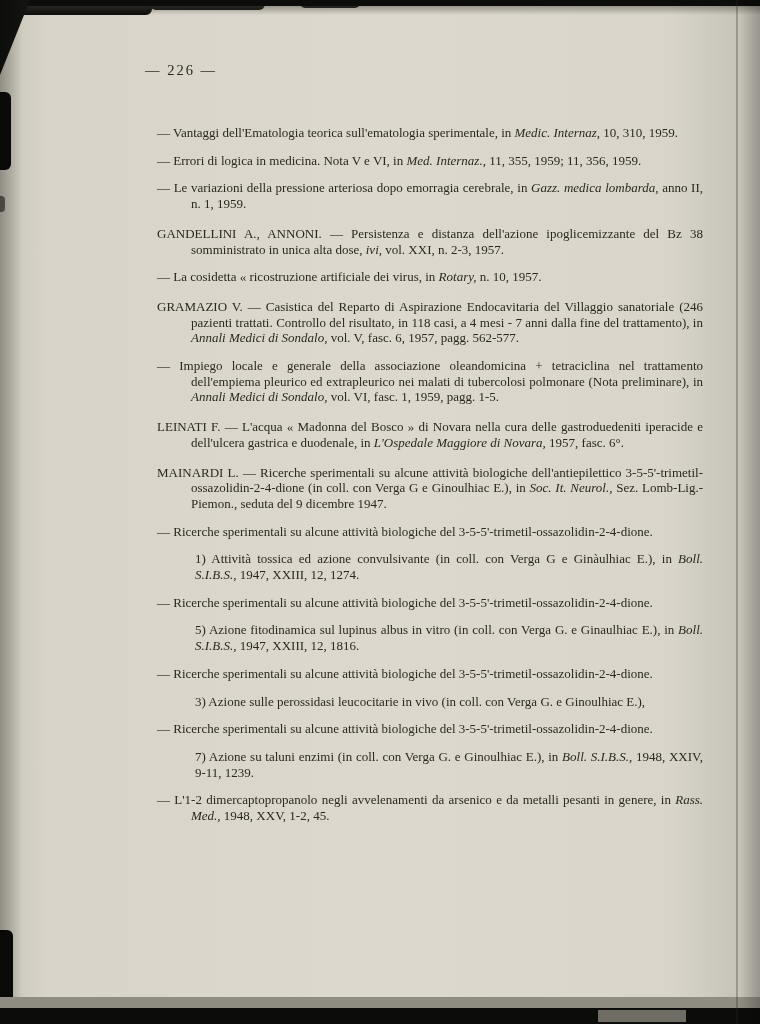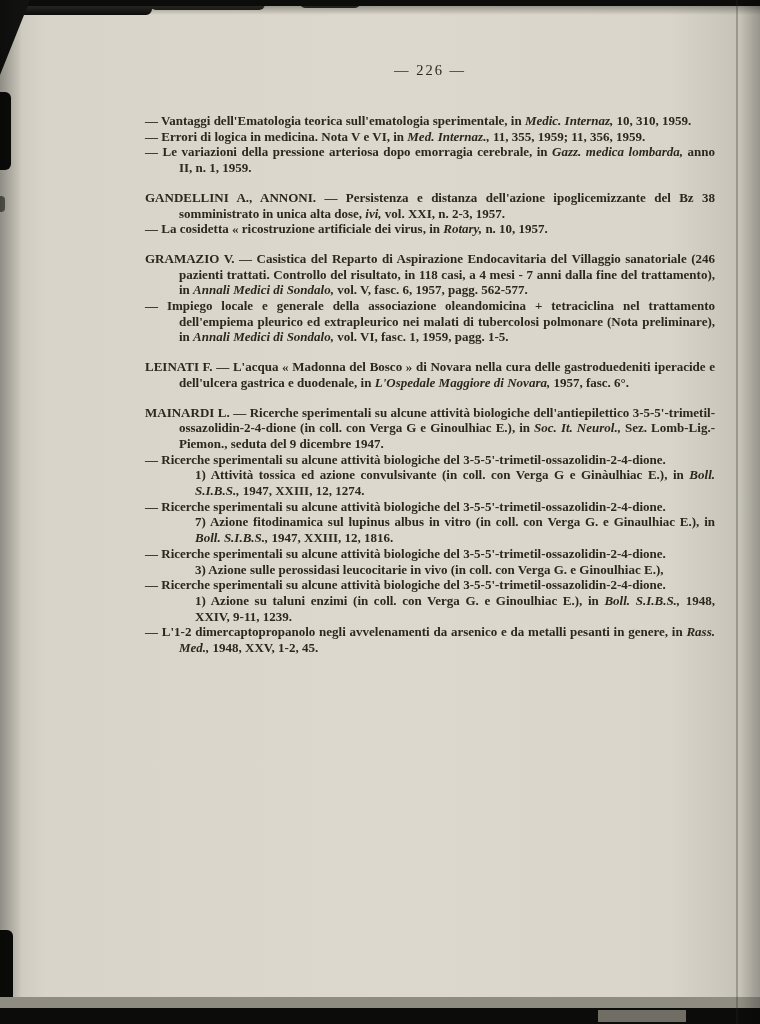--- a/index.html
+++ b/index.html
@@ -34,27 +34,27 @@
   .a-left-mark3{left:0;top:930px;width:13px;height:84px;border-radius:0 6px 6px 0;}
   .a-left-shade{left:0;top:0;width:22px;height:1024px;background:linear-gradient(to right,rgba(0,0,0,.28),rgba(0,0,0,0));}
   .a-bottom-gray{left:0;top:997px;width:760px;height:12px;background:#8f8c82;}
   .a-bottom-bar{left:0;top:1008px;width:760px;height:16px;}
   .a-bottom-patch{left:598px;top:1010px;width:88px;height:12px;background:#6f6d64;}
   .a-right-line{left:736px;top:0;width:2px;height:1024px;background:rgba(42,40,34,.28);}
   .a-right-shade{left:740px;top:0;width:20px;height:1024px;background:linear-gradient(to right,rgba(0,0,0,0),rgba(0,0,0,.22));}
   
   .page-number{
     position:absolute;left:145px;width:570px;top:62px;
-    text-align:center;font-size:14.5px;letter-spacing:2px;color:var(--ink);
+    font-size:14.5px;letter-spacing:2px;color:var(--ink);
   }
   .textblock{
     position:absolute;left:145px;top:113px;width:570px;
     font-size:13px;line-height:15.7px;color:var(--ink);
   }
-  .entry p{margin:0;text-align:justify;font-weight:bold;}
+  .entry p{margin:12px;text-align:justify;}
   .entry p.hang{padding-left:34px;text-indent:-34px;}
   .entry p.sub{margin-left:50px;}
   .group-start{margin-top:14px;}
   .it{font-style:italic;}
 </style>
 </head>
 <body>
 
 <div class="scan">
 
@@ -87,29 +87,29 @@
       </div>
       <div class="entry group-start">
         <p class="hang"><span>MAINARDI L. — Ricerche sperimentali su alcune attività biologiche dell'antiepilettico 3-5-5'-trimetil-ossazolidin-2-4-dione (in coll. con Verga G e Ginoulhiac E.), in </span><span class="it">Soc. It. Neurol.,</span><span> Sez. Lomb-Lig.-Piemon., seduta del 9 dicembre 1947.</span></p>
       </div>
       <div class="entry">
         <p class="hang"><span>— Ricerche sperimentali su alcune attività biologiche del 3-5-5'-trimetil-ossazolidin-2-4-dione.</span></p>
         <p class="sub"><span>1) Attività tossica ed azione convulsivante (in coll. con Verga G e Ginàulhiac E.), in </span><span class="it">Boll. S.I.B.S.,</span><span> 1947, XXIII, 12, 1274.</span></p>
       </div>
       <div class="entry">
         <p class="hang"><span>— Ricerche sperimentali su alcune attività biologiche del 3-5-5'-trimetil-ossazolidin-2-4-dione.</span></p>
-        <p class="sub"><span>7) Azione fitodinamica sul lupinus albus in vitro (in coll. con Verga G. e Ginaulhiac E.), in </span><span class="it">Boll. S.I.B.S.,</span><span> 1947, XXIII, 12, 1816.</span></p>
+        <p class="sub"><span>5) Azione fitodinamica sul lupinus albus in vitro (in coll. con Verga G. e Ginaulhiac E.), in </span><span class="it">Boll. S.I.B.S.,</span><span> 1947, XXIII, 12, 1816.</span></p>
       </div>
       <div class="entry">
         <p class="hang"><span>— Ricerche sperimentali su alcune attività biologiche del 3-5-5'-trimetil-ossazolidin-2-4-dione.</span></p>
         <p class="sub"><span>3) Azione sulle perossidasi leucocitarie in vivo (in coll. con Verga G. e Ginoulhiac E.),</span></p>
       </div>
       <div class="entry">
         <p class="hang"><span>— Ricerche sperimentali su alcune attività biologiche del 3-5-5'-trimetil-ossazolidin-2-4-dione.</span></p>
-        <p class="sub"><span>1) Azione su taluni enzimi (in coll. con Verga G. e Ginoulhiac E.), in </span><span class="it">Boll. S.I.B.S.,</span><span> 1948, XXIV, 9-11, 1239.</span></p>
+        <p class="sub"><span>7) Azione su taluni enzimi (in coll. con Verga G. e Ginoulhiac E.), in </span><span class="it">Boll. S.I.B.S.,</span><span> 1948, XXIV, 9-11, 1239.</span></p>
       </div>
       <div class="entry">
         <p class="hang"><span>— L'1-2 dimercaptopropanolo negli avvelenamenti da arsenico e da metalli pesanti in genere, in </span><span class="it">Rass. Med.,</span><span> 1948, XXV, 1-2, 45.</span></p>
       </div>
     </div>
 
   <div class="artifact a-top-bar"></div>
   <div class="artifact a-top-blob1"></div>
   <div class="artifact a-top-blob2"></div>
   <div class="artifact a-top-blob3"></div>

